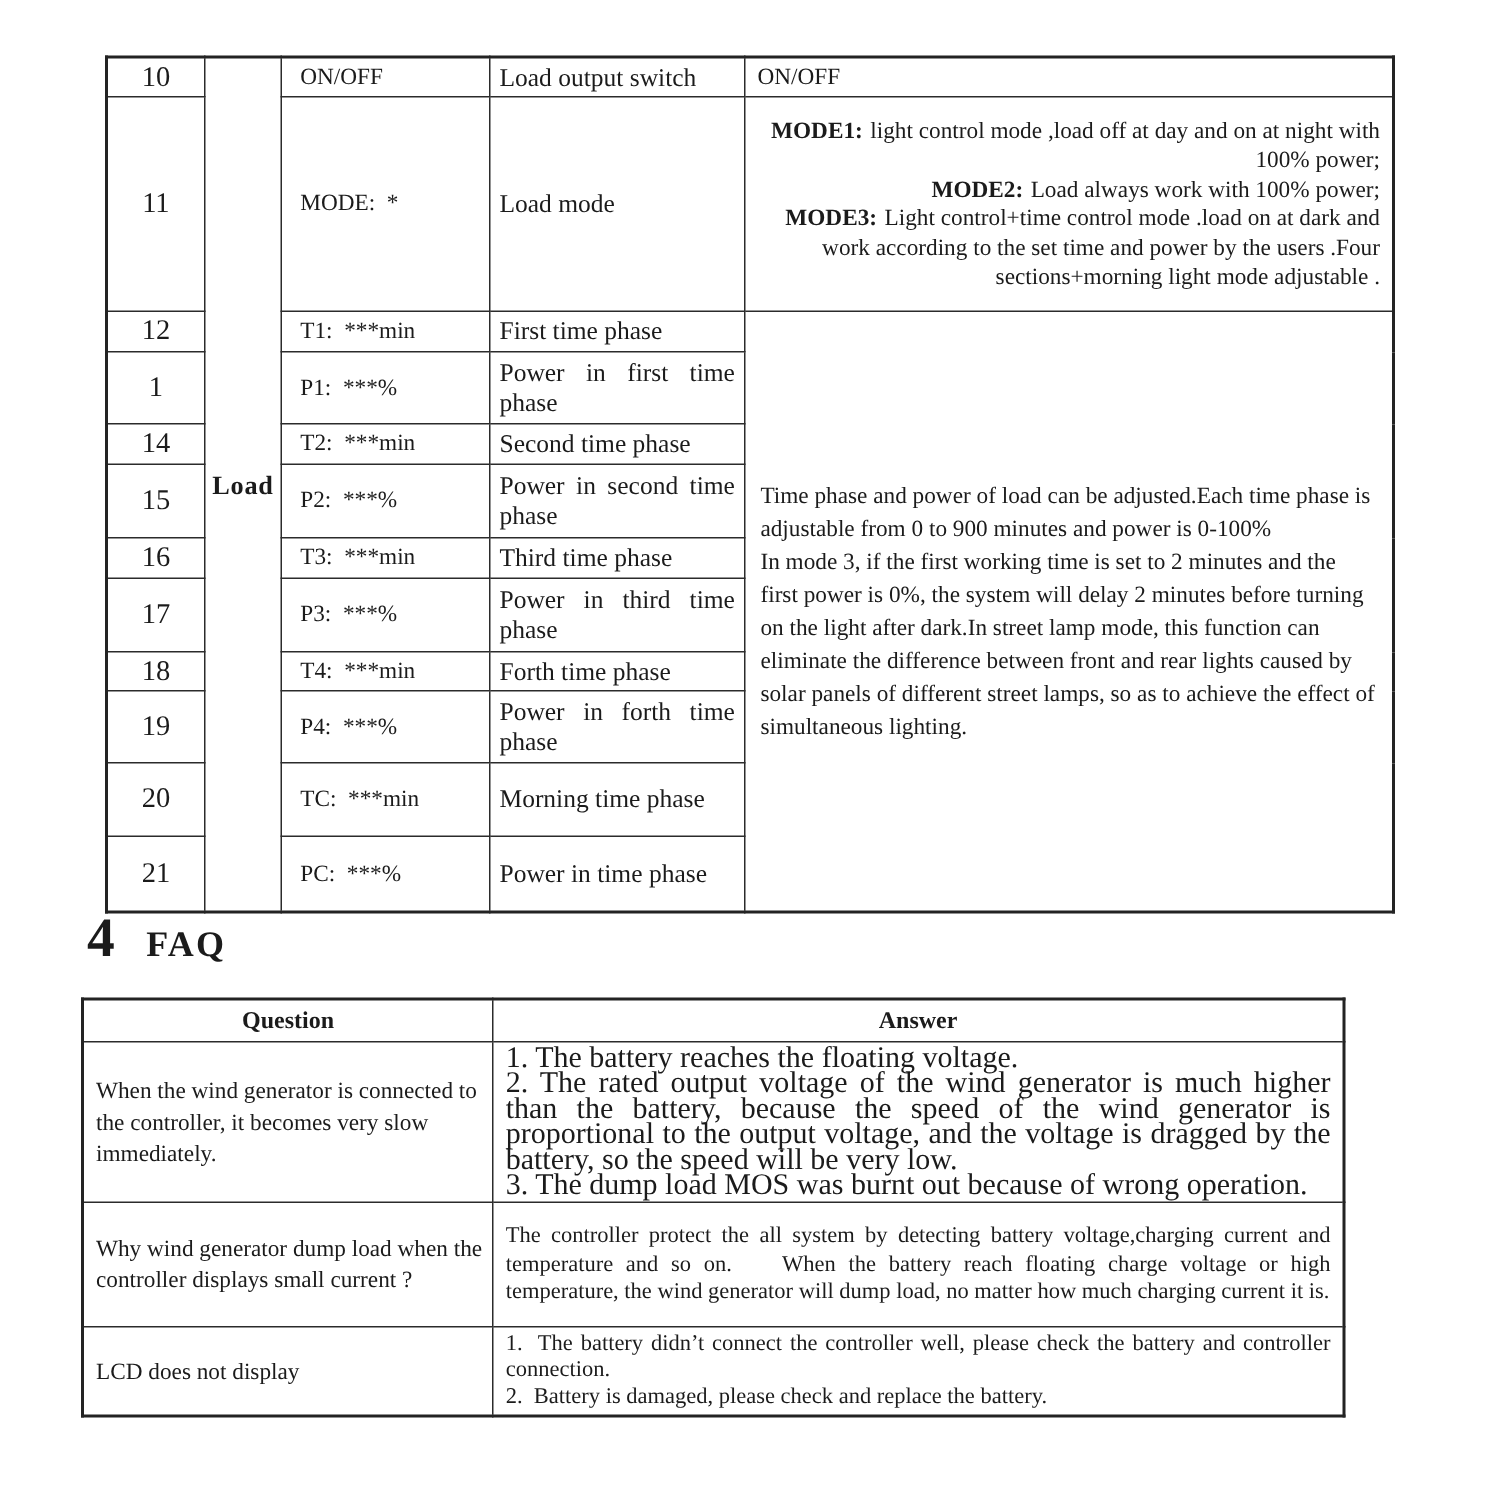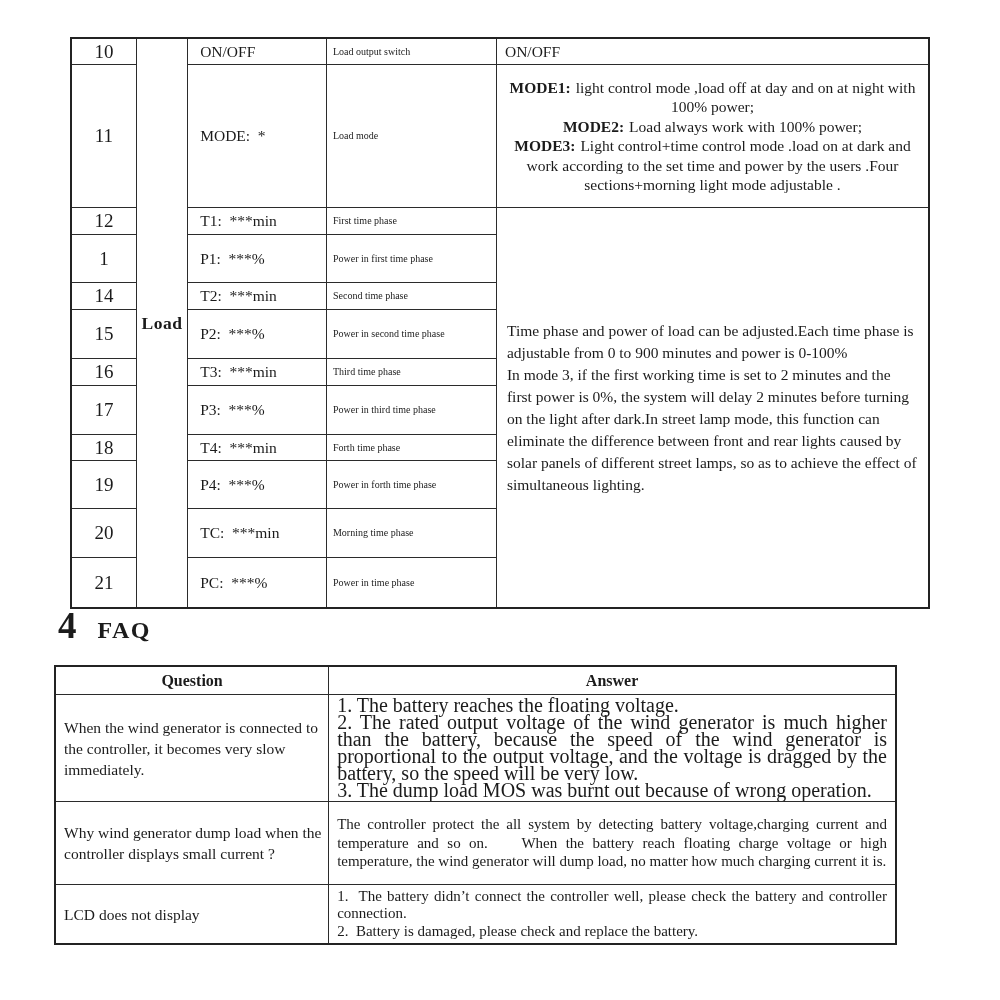--- a/index.html
+++ b/index.html
@@ -16,24 +16,24 @@
     border:2px solid #232323;
     padding-left:31px;
   }
   .settings-table td{
     border:1.5px solid #2b2b2b;
     overflow:hidden;
   }
   .num-cell{text-align:center;font-size:19px;}
   .group-cell{text-align:center;font-weight:bold;font-size:17.5px;letter-spacing:.5px;}
   .item-cell{padding:1px 4px 1px 12px;font-size:15.5px;white-space:pre-wrap;}
-  .desc-cell{padding:1px 6px;font-size:10px;line-height:20px;text-align:justify;font-family:Liberation Serif, serif;}
+  .desc-cell{padding:1px 6px;font-size:17px;line-height:20px;text-align:justify;font-family:Liberation Serif, serif;}
   .note-cell{padding:1px 8px;font-size:15.5px;vertical-align:middle;}
   .mode-cell{vertical-align:middle;padding:2px 8px;}
-  .mode-cell p{margin:0;font-size:15.5px;line-height:19.5px;text-align:center;}
+  .mode-cell p{margin:0;font-size:15.5px;line-height:19.5px;text-align:right;}
   .mode-label{font-weight:bold;}
   .mode-text{margin-left:5px;}
   .time-note-cell{
     vertical-align:middle;padding:4px 10px;font-size:15.5px;
     line-height:22px;white-space:pre-line;text-align:left;
   }
   tr.r10 td{height:23px;} tr.r11 td{height:138px;}
   tr.r12 td{height:24px;} tr.r13 td{height:45px;}
   tr.r14 td{height:24px;} tr.r15 td{height:46px;}
   tr.r16 td{height:24px;} tr.r17 td{height:46px;}

